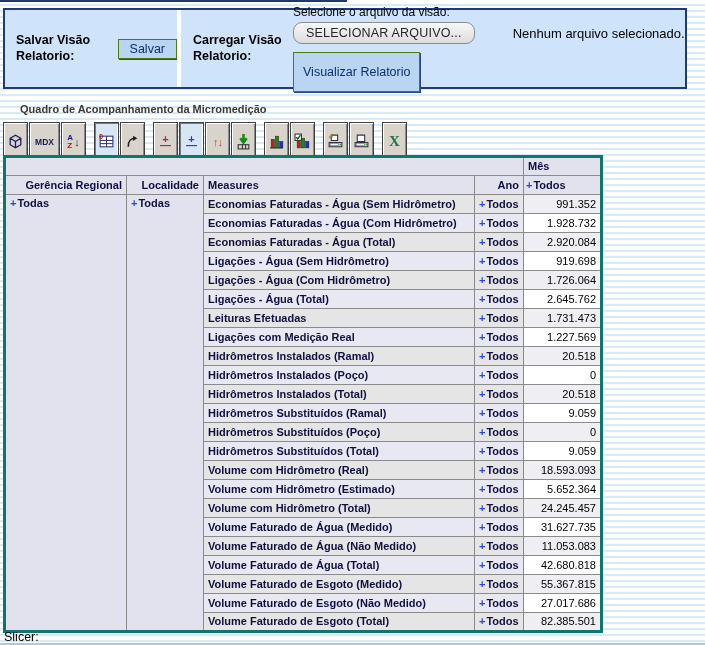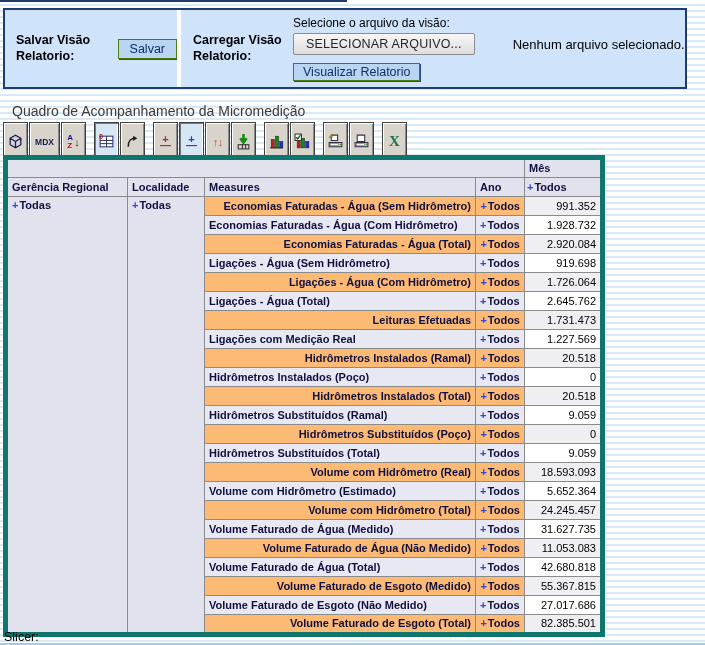--- a/index.html
+++ b/index.html
@@ -22,27 +22,27 @@
     font-family:inherit;font-size:12.5px;color:#0d306b;background:#b9d5f2;
     border:1px solid #4d7c0f;box-shadow:1px 1px 0 #26477e;padding:2px 11px;cursor:pointer;white-space:nowrap;
   }
   .save-btn{margin-left:14px;}
   .load-lbl{width:94px;flex:none;}
   .load-col{margin-left:6px;display:flex;flex-direction:column;align-items:flex-start;}
   .file-prompt{font-size:12px;color:#000;margin-bottom:3px;}
   .file-row{display:flex;align-items:center;}
   .file-btn{
     font-family:inherit;font-size:12.5px;color:#262626;letter-spacing:.2px;
-    background:linear-gradient(#f7f7f7,#dddddd);border:1px solid #8c8c8c;border-radius:2px;
+    background:linear-gradient(#f7f7f7,#dddddd);border:1px solid #8c8c8c;border-radius:9px;
     padding:3px 12px;cursor:pointer;white-space:nowrap;
   }
   .file-status{font-size:13px;color:#000;margin-left:10px;white-space:nowrap;padding-left:28px;}
-  .view-btn{margin-top:8px;padding:1px 9px;}
+  .view-btn{margin-top:8px;padding:12px 9px;}
   
-  .rpt-title{position:absolute;left:12px;top:103px;font-size:14px;font-weight:normal;color:#3a3a3a;}
+  .rpt-title{position:absolute;left:20px;top:103px;font-size:11px;font-weight:bold;color:#3a3a3a;}
   .toolbar{position:absolute;left:3px;top:122px;display:flex;align-items:flex-start;height:28px;}
   .tbtn{
     width:25px;height:39px;box-sizing:border-box;margin-right:1px;flex:none;
     background:#d8d4cc;border:1px solid #404040;
     box-shadow:inset 1px 1px 0 #ffffff,inset -1px -1px 0 #8a8a8a;
     display:flex;align-items:center;justify-content:center;cursor:pointer;position:relative;
   }
   .tbtn.wide{width:31px;}
   .tbtn.pressed{background:#d7e6f5;box-shadow:inset 1px 1px 0 #7a7a7a,inset -1px -1px 0 #ffffff;}
   .tgap{width:7px;flex:none;}
@@ -52,32 +52,32 @@
   .az .a{color:#1a1a8e;} .az .z{color:#b01010;}
   .az .arrow{font-size:11px;color:#303030;margin-left:1px;}
   .pm{font-weight:bold;font-size:11px;line-height:10px;display:flex;flex-direction:column;align-items:center;}
   .pm .minus{margin-top:-4px;}
   .pm.red{color:#c22020;} .pm.blue{color:#2040c8;}
   .ud{font-size:11px;font-weight:bold;color:#c2482a;letter-spacing:-1px;}
   .xl{font-size:15px;font-weight:bold;color:#217346;font-family:"Liberation Serif",serif;}
   
   table.pivot{
     position:absolute;left:3px;top:155px;border-collapse:collapse;table-layout:fixed;
-    font-size:11px;background:#ffffff;border:5px solid #0f766e;
+    font-size:11px;background:#ffffff;border:3px solid #0f766e;
   }
   table.pivot td{border:1px solid #8b8b8b;height:19px;padding:0 4px;box-sizing:border-box;
     white-space:nowrap;overflow:hidden;line-height:17px;}
   td.hcell{background:#e2e2ee;font-weight:bold;color:#101040;}
-  td.center{text-align:left;}
+  td.center{text-align:right;}
   td.mescell{padding-left:6px;}
   td.span-cell{background:#e2e2ee;font-weight:bold;color:#101040;vertical-align:top;padding-top:1px;}
   td.mcell{font-weight:bold;color:#101040;padding-left:7px;}
   td.acell{font-weight:bold;color:#101040;padding-left:2px;}
   td.vcell{text-align:right;color:#000;padding-right:4px;font-weight:normal;}
-  tr.odd td.mcell, tr.odd td.acell{background:#fdba74;text-align:right;}
+  tr.odd td.mcell, tr.odd td.acell{background:#e5e5e5;}
   tr.odd td.vcell{background:#eeeef3;}
   tr.even td.mcell, tr.even td.acell{background:#e8e8f3;}
   tr.even td.vcell{background:#ffffff;}
   .plus{color:#2e46d8;font-weight:bold;margin-right:1px;}
   
   .slicer{position:absolute;left:4px;top:630px;font-size:12.5px;color:#000;}
   .bottom-strip{position:absolute;left:0;bottom:0;width:705px;height:2px;background:#a9c9e8;}
 </style>
 </head>
 <body>

